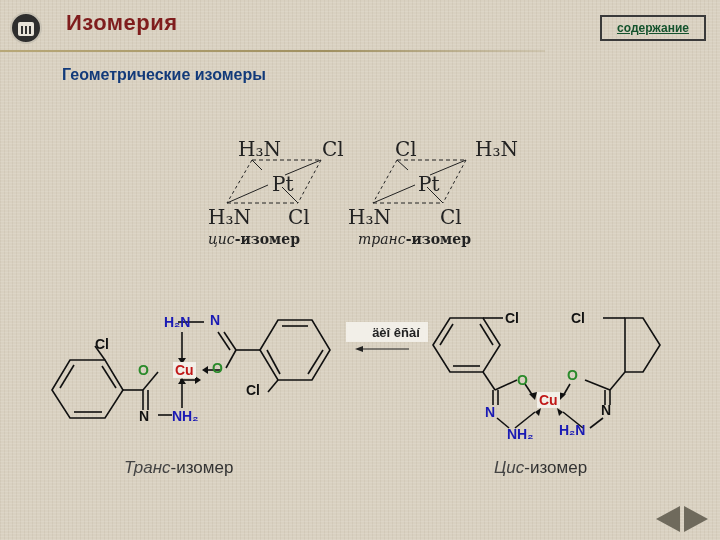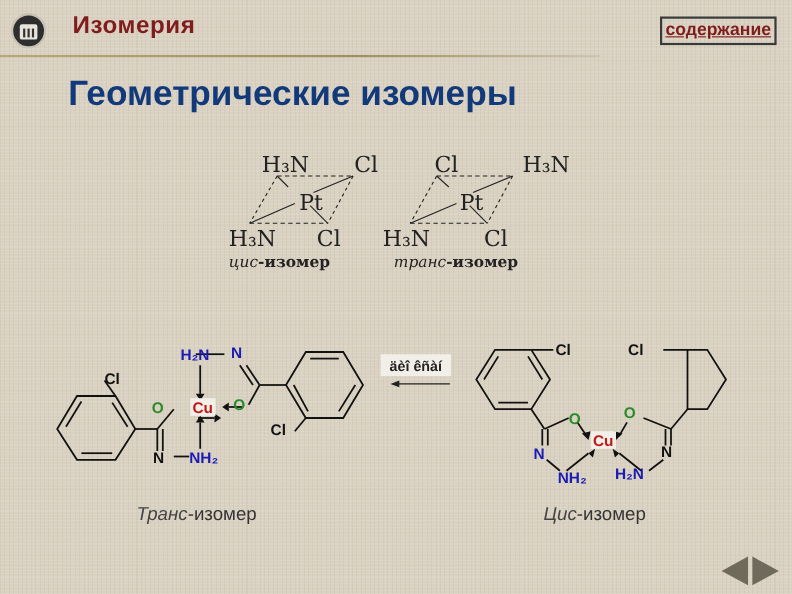--- a/index.html
+++ b/index.html
@@ -12,29 +12,29 @@
     font-family: "Liberation Sans", sans-serif;
   }
   .logo { position:absolute; left:10px; top:12px; width:32px; height:32px; border-radius:50%;
     background:#2e2e2e; border:2px solid #c8c2b4; box-sizing:border-box; }
   .logo .inner { position:absolute; left:6px; top:8px; width:16px; height:14px; background:#e8e4da; border-radius:2px; }
   .logo .inner:before { content:""; position:absolute; left:3px; top:4px; width:2px; height:8px; background:#333; box-shadow:4px 0 #333, 8px 0 #333; }
   .app-title { position:absolute; left:66px; top:10px; font-size:22px; font-weight:bold; color:#7f1d1d; letter-spacing:0.5px; }
   .rule { position:absolute; left:0; top:50px; width:545px; height:2px; background:linear-gradient(90deg,#b8a878,#a09060 60%, rgba(160,144,96,0.2)); }
   .toc-btn { position:absolute; left:600px; top:15px; width:106px; height:26px; border:2px solid #3a3a3a; box-sizing:border-box;
     display:flex; align-items:center; justify-content:center; }
-  .toc-btn span { font-size:16px; font-weight:bold; color:#7f1d1d; text-decoration:underline; }
-  .subtitle { position:absolute; left:62px; top:66px; font-size:32px; font-weight:bold; color:#123a7a; }
+  .toc-btn span { font-size:12px; font-weight:bold; color:#14532d; text-decoration:underline; }
+  .subtitle { position:absolute; left:62px; top:66px; font-size:16px; font-weight:bold; color:#123a7a; }
   .pt-diagram { position:absolute; left:190px; top:125px; }
   .pt-label { position:absolute; font-family:"DejaVu Serif", serif; font-size:20px; color:#222; }
   .cu-diagram { position:absolute; left:40px; top:300px; }
   .iso-caption { position:absolute; font-size:17px; color:#333; }
   .iso-caption i { font-style:italic; color:#444; }
   .mid-box { position:absolute; left:346px; top:322px; width:64px; height:20px; background:#f2efe8; font-size:13px; font-weight:bold;
-    color:#222; display:flex; align-items:center; justify-content:center; }
+    color:#222; display:flex; align-items:center; justify-content:center;padding-left:18px; }
   .nav { position:absolute; left:656px; top:506px; width:52px; height:26px; }
   .nav .prev { position:absolute; left:0; top:0; width:0; height:0; border-top:13px solid transparent; border-bottom:13px solid transparent; border-right:24px solid #6f6a5c; cursor:pointer; }
   .nav .next { position:absolute; left:28px; top:0; width:0; height:0; border-top:13px solid transparent; border-bottom:13px solid transparent; border-left:24px solid #6f6a5c; cursor:pointer; }
 </style>
 </head>
 <body>
 
 <div class="logo">
     <div class="inner"></div>
   </div>

